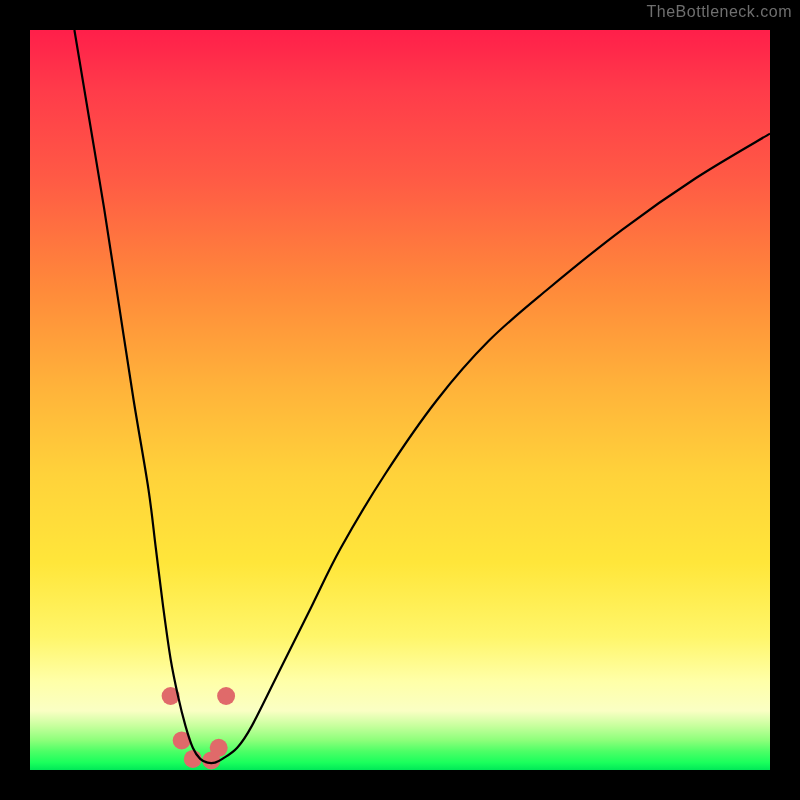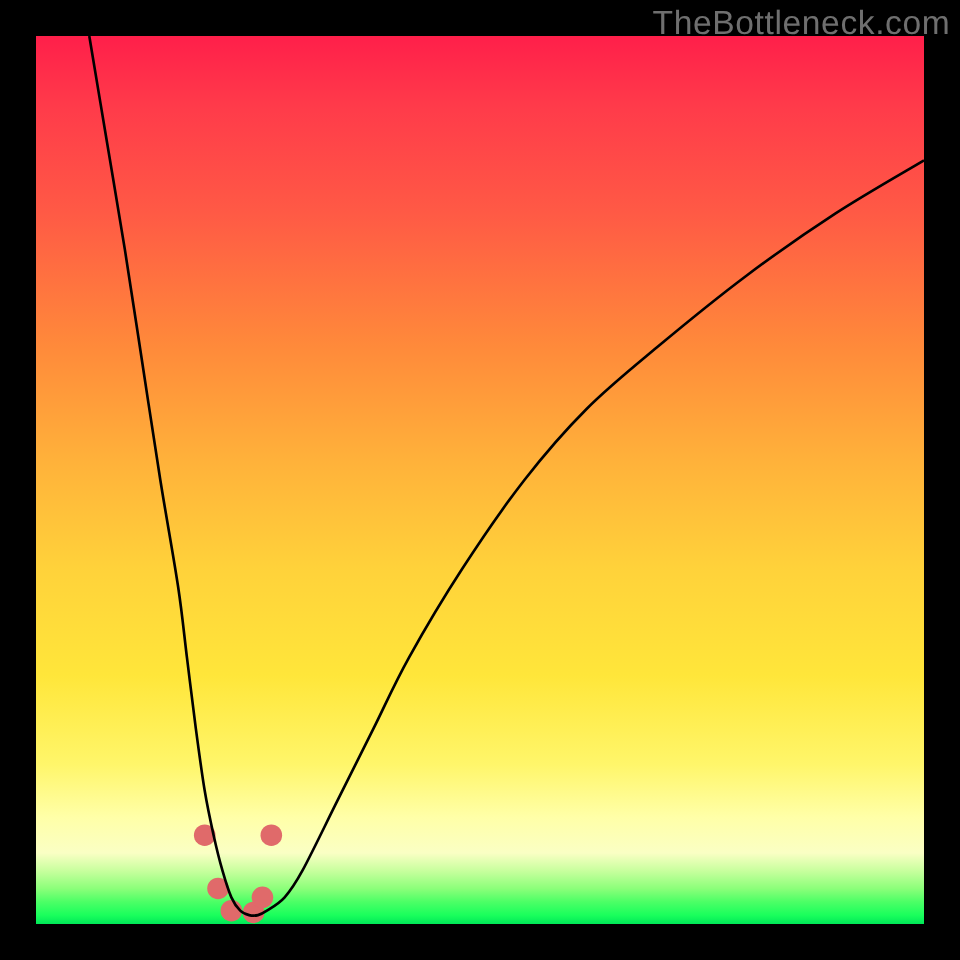--- a/index.html
+++ b/index.html
@@ -41,21 +41,21 @@
       #4cff66 97.5%,
       #1aff5c 99%,
       #00e858 100%
     );
   }
   .watermark {
     position: absolute;
     top: 3px;
     right: 8px;
     color: #6f6f6f;
-    font-size: 28px;
+    font-size: 16px;
     font-weight: 500;
     letter-spacing: 0.5px;
     user-select: none;
   }
   svg.curves {
     position: absolute;
     left: 0;
     top: 0;
     width: 740px;
     height: 740px;

